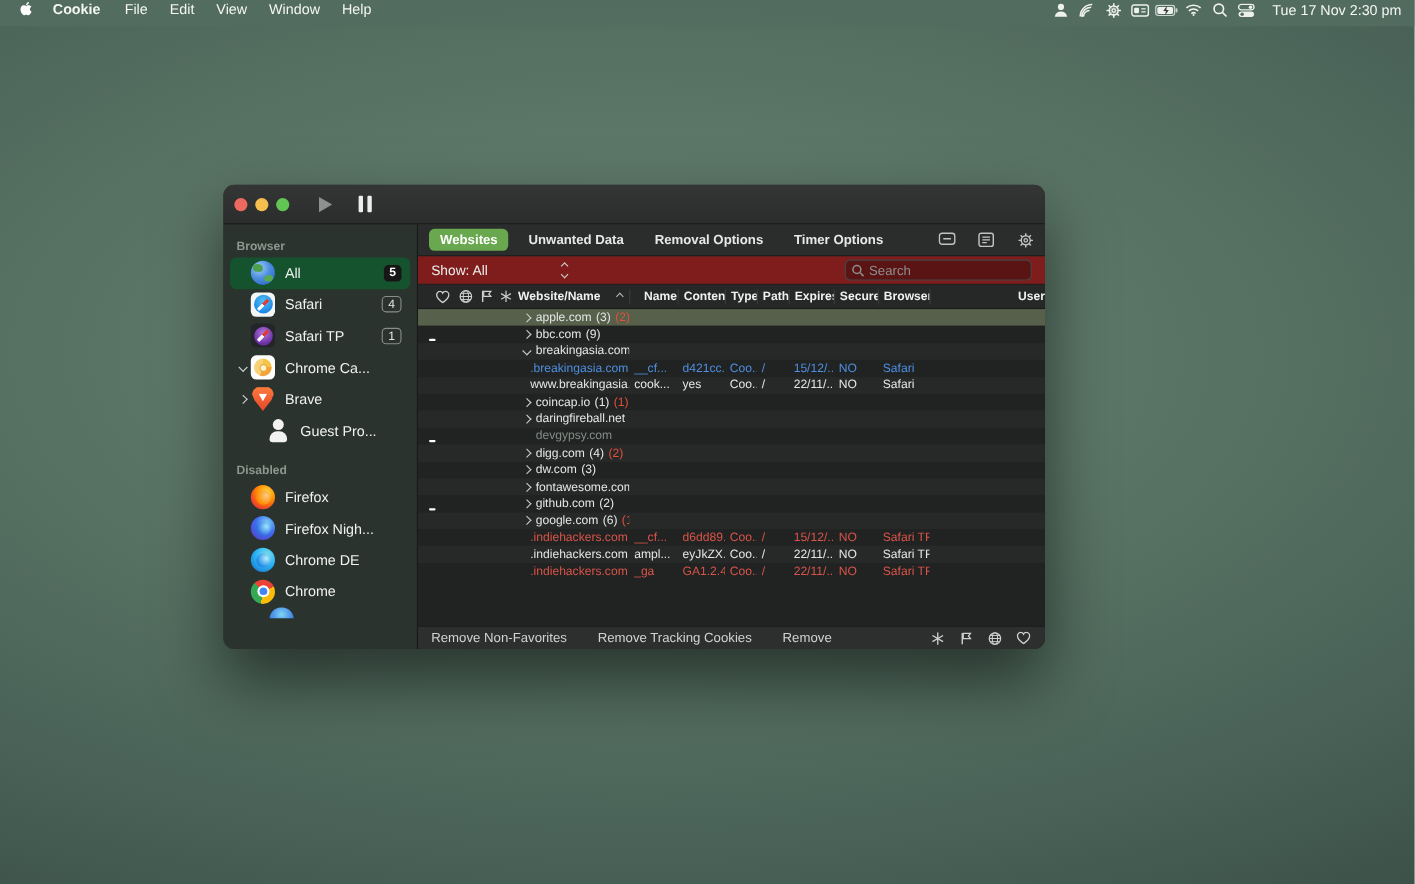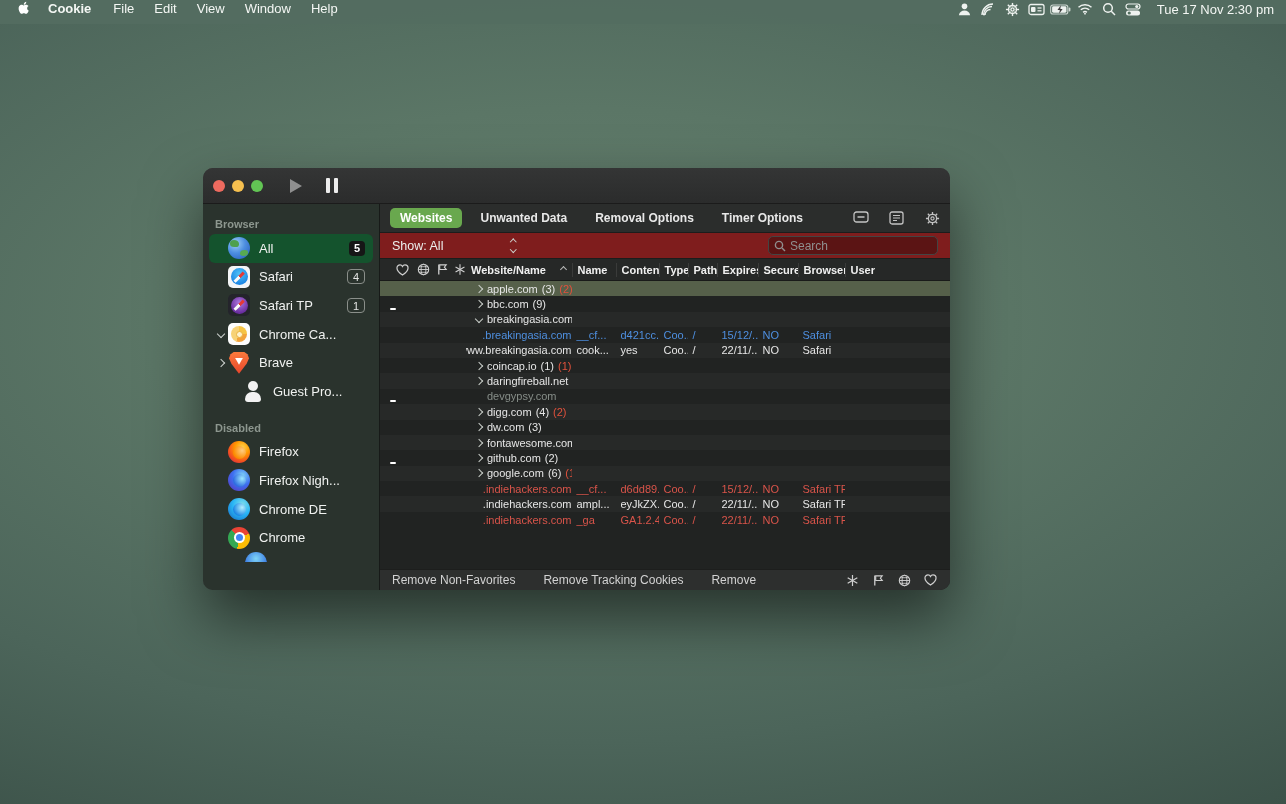--- a/index.html
+++ b/index.html
@@ -104,38 +104,38 @@
   .stepper .up{transform:rotate(-135deg);}
   .stepper .dn{transform:rotate(45deg);}
   .filter-spacer{flex:1;}
   .searchbox{width:170px;height:19px;background:rgba(0,0,0,.28);border:1px solid #434544;border-radius:5px;
     display:flex;align-items:center;padding:0 5px;gap:4px;color:#9a9a9a;font-size:12px;}
   .searchbox .ph{color:#8f8f8f;}
 
   .thead{height:22px;flex:none;background:#262827;border-bottom:1px solid #191a19;display:grid;
     grid-template-columns:24px 18px 19px 17px 1fr 44px 43px 29px 29px 41px 40px 47px 1fr;
     align-items:center;font-size:11px;font-weight:bold;color:#f0f0f0;padding-left:8px;}
-  .th{padding-left:5px;border-left:1px solid #3a3b3a;height:14px;line-height:14px;white-space:nowrap;overflow:hidden;}
+  .th{padding-left:5px;border-left:1px solid #3a3b3a;height:14px;line-height:14px;white-space:nowrap;overflow:hidden;text-align:right;}
   .th-icon{display:flex;align-items:center;justify-content:center;border-left:none;height:100%;}
   .th-web{display:flex;align-items:center;justify-content:space-between;border-left:none;padding-left:5px;}
   .sort-chev{width:5px;height:5px;border-right:1.4px solid #b9b9b9;border-bottom:1.4px solid #b9b9b9;transform:rotate(-135deg);margin-right:6px;}
 
   .tbody{flex:1;overflow:hidden;}
   .trow{height:15.4px;display:grid;grid-template-columns:24px 18px 19px 17px 1fr 44px 43px 29px 29px 41px 40px 47px 1fr;
     align-items:center;font-size:11px;color:#e6e6e6;padding-left:8px;}
   .trow:nth-child(odd){background:rgba(255,255,255,.03);}
   .trow.selected{background:#56604a;}
   .cell{white-space:nowrap;overflow:hidden;padding-left:5px;}
   .cb{width:10px;height:10px;border-radius:2.5px;background:linear-gradient(#939793,#7b807b);margin:0 auto;}
   .cb.mixed{background:#6fbf4e;position:relative;}
   .cb.mixed:after{content:"";position:absolute;left:2px;top:4px;width:6px;height:2px;background:#fff;border-radius:1px;}
   .dot{width:3px;height:3px;border-radius:50%;background:#dfe2df;margin:0 auto;}
   .webcell{display:flex;align-items:center;white-space:nowrap;overflow:hidden;}
   .webcell .chev{border-color:#c9cec9;flex:none;margin-left:10px;margin-right:5px;}
-  .webcell.child{padding-left:16px;justify-content:flex-end;}
+  .webcell.child{padding-left:16px;}
   .cnt{margin-left:4px;}
   .cnt.red{color:#e0513c;}
   .trow.c-red, .trow.c-red .cell{color:#d9544a;}
   .trow.c-blue, .trow.c-blue .cell{color:#4e8fe0;}
   .trow.c-muted, .trow.c-muted .cell{color:#868d88;}
 
   .footerbar{height:21px;flex:none;background:#2d2f2e;border-top:1px solid #1d1e1d;display:flex;align-items:center;
     padding:0 12px;gap:28px;font-size:12px;color:#d2d2d2;}
   .fb-spacer{flex:1;}
   .fb-icons{display:flex;gap:10px;align-items:center;}

